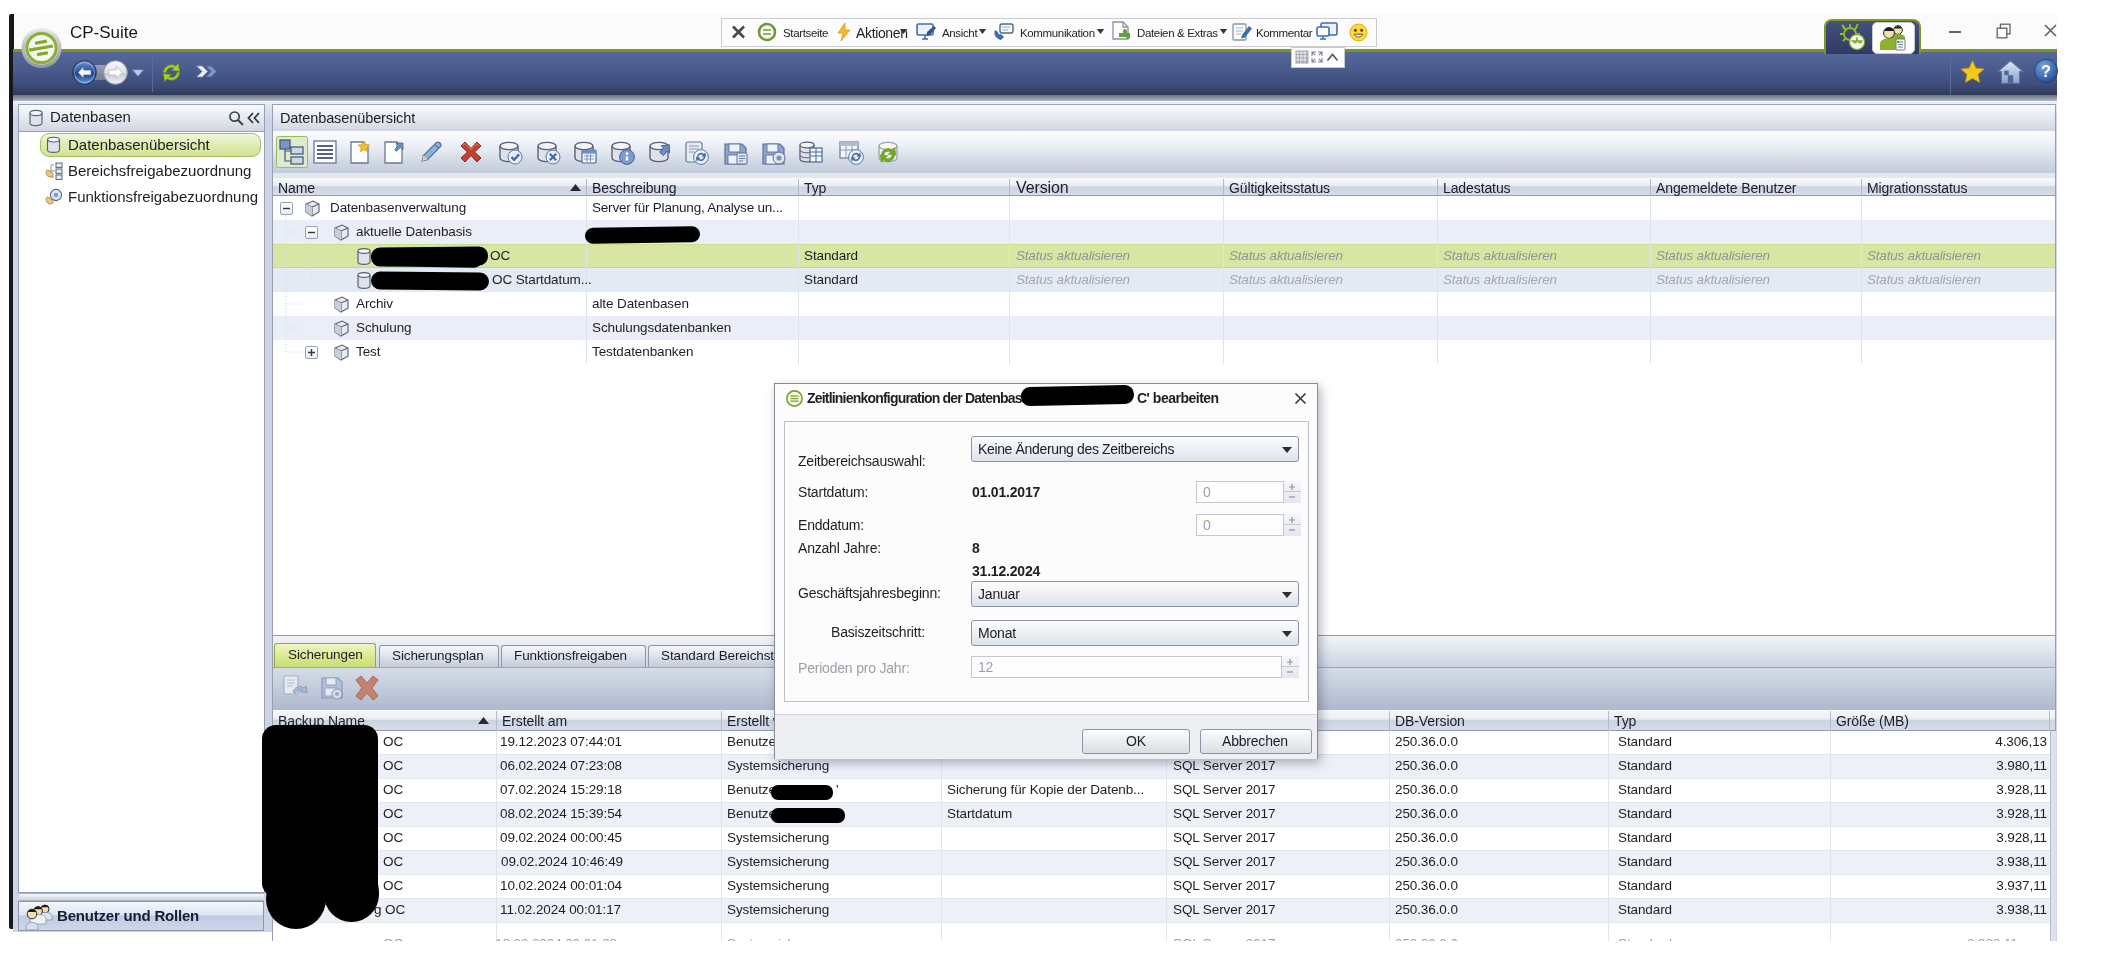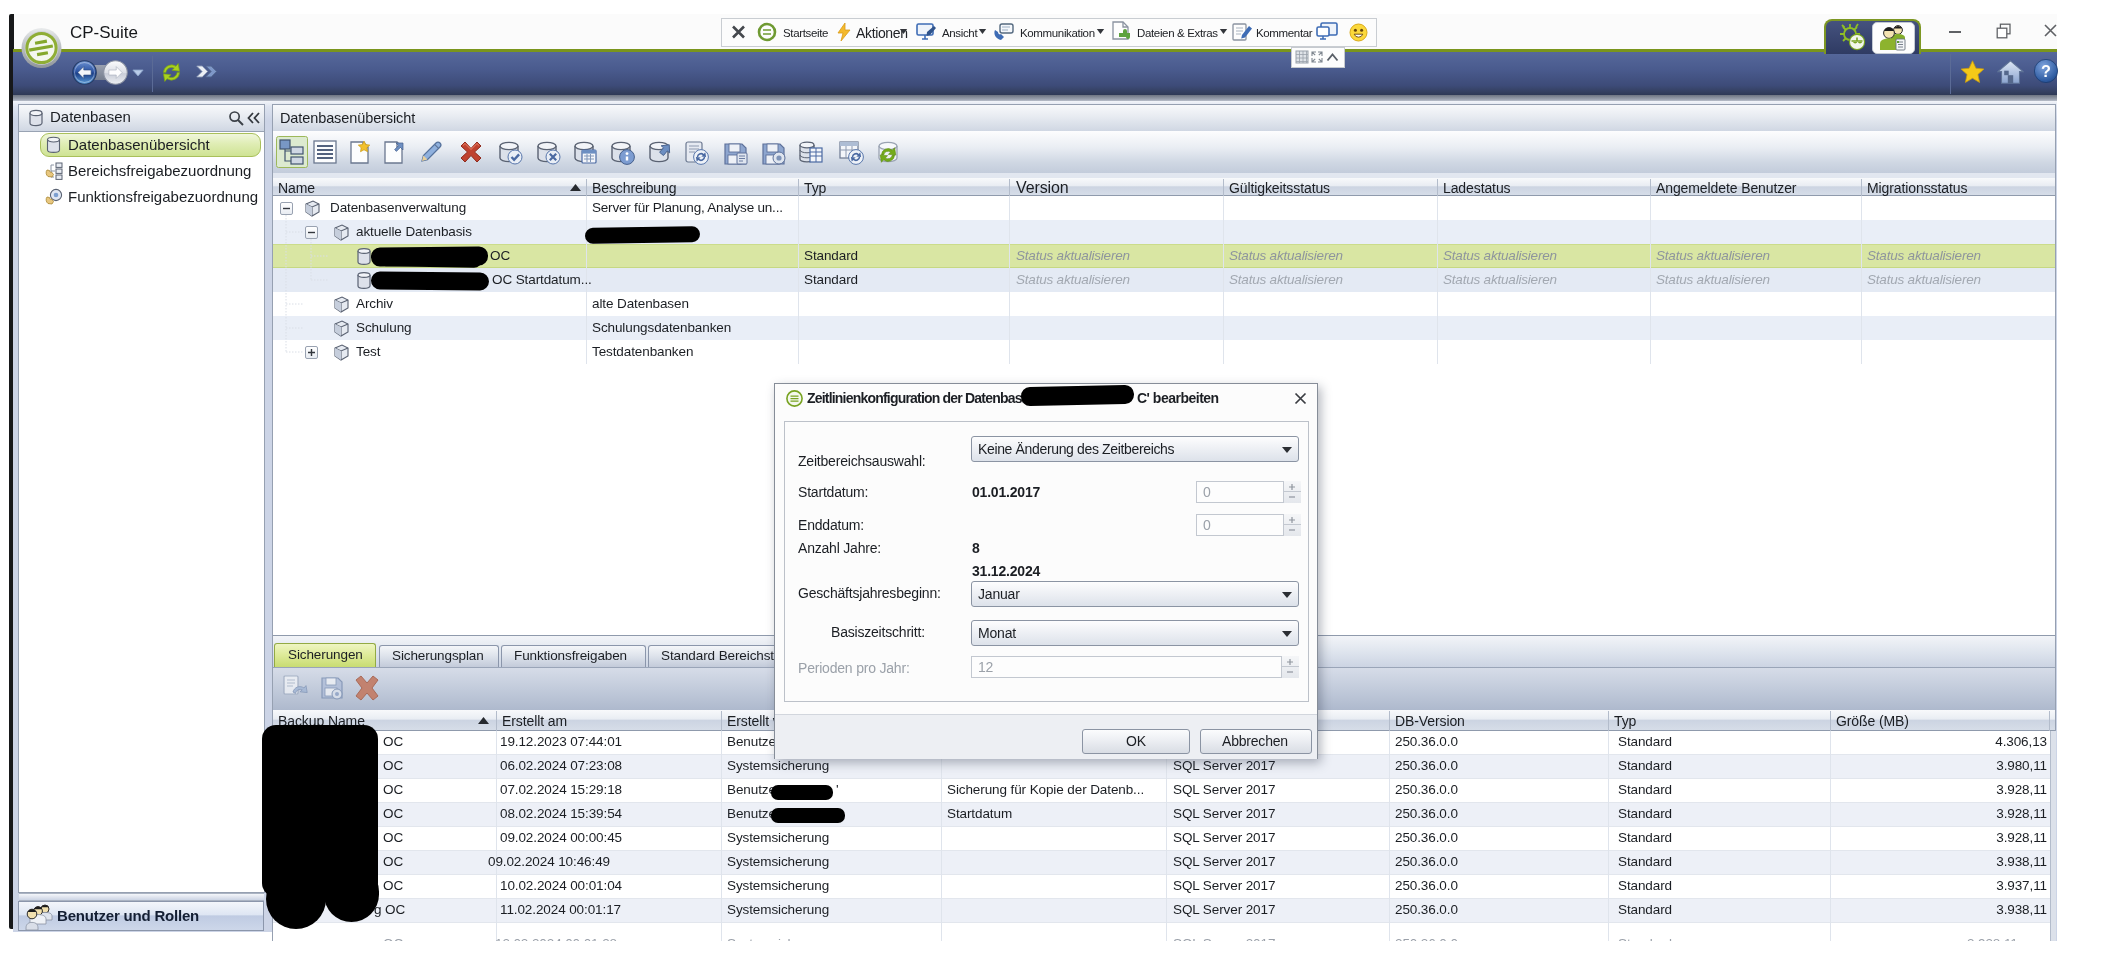--- a/index.html
+++ b/index.html
@@ -629,21 +629,21 @@
     <div class="txt" style="left:1618px;top:807px;">Standard</div>
     <div class="txt" style="left:1890px;top:807px;width:157px;text-align:right;">3.928,11</div>
   <div class="txt" style="left:383px;top:831px;">OC</div>
     <div class="txt" style="left:500px;top:831px;">09.02.2024 00:00:45</div>
     <div class="txt" style="left:727px;top:831px;">Systemsicherung</div>
     <div class="txt" style="left:1173px;top:831px;">SQL Server 2017</div>
     <div class="txt" style="left:1395px;top:831px;">250.36.0.0</div>
     <div class="txt" style="left:1618px;top:831px;">Standard</div>
     <div class="txt" style="left:1890px;top:831px;width:157px;text-align:right;">3.928,11</div>
   <div class="txt" style="left:383px;top:855px;">OC</div>
-    <div class="txt" style="left:488px;top:855px;">09.02.2024 10:46:49</div>
+    <div class="txt" style="left:501px;top:855px;">09.02.2024 10:46:49</div>
     <div class="txt" style="left:727px;top:855px;">Systemsicherung</div>
     <div class="txt" style="left:1173px;top:855px;">SQL Server 2017</div>
     <div class="txt" style="left:1395px;top:855px;">250.36.0.0</div>
     <div class="txt" style="left:1618px;top:855px;">Standard</div>
     <div class="txt" style="left:1890px;top:855px;width:157px;text-align:right;">3.938,11</div>
   <div class="txt" style="left:383px;top:879px;">OC</div>
     <div class="txt" style="left:500px;top:879px;">10.02.2024 00:01:04</div>
     <div class="txt" style="left:727px;top:879px;">Systemsicherung</div>
     <div class="txt" style="left:1173px;top:879px;">SQL Server 2017</div>
     <div class="txt" style="left:1395px;top:879px;">250.36.0.0</div>

